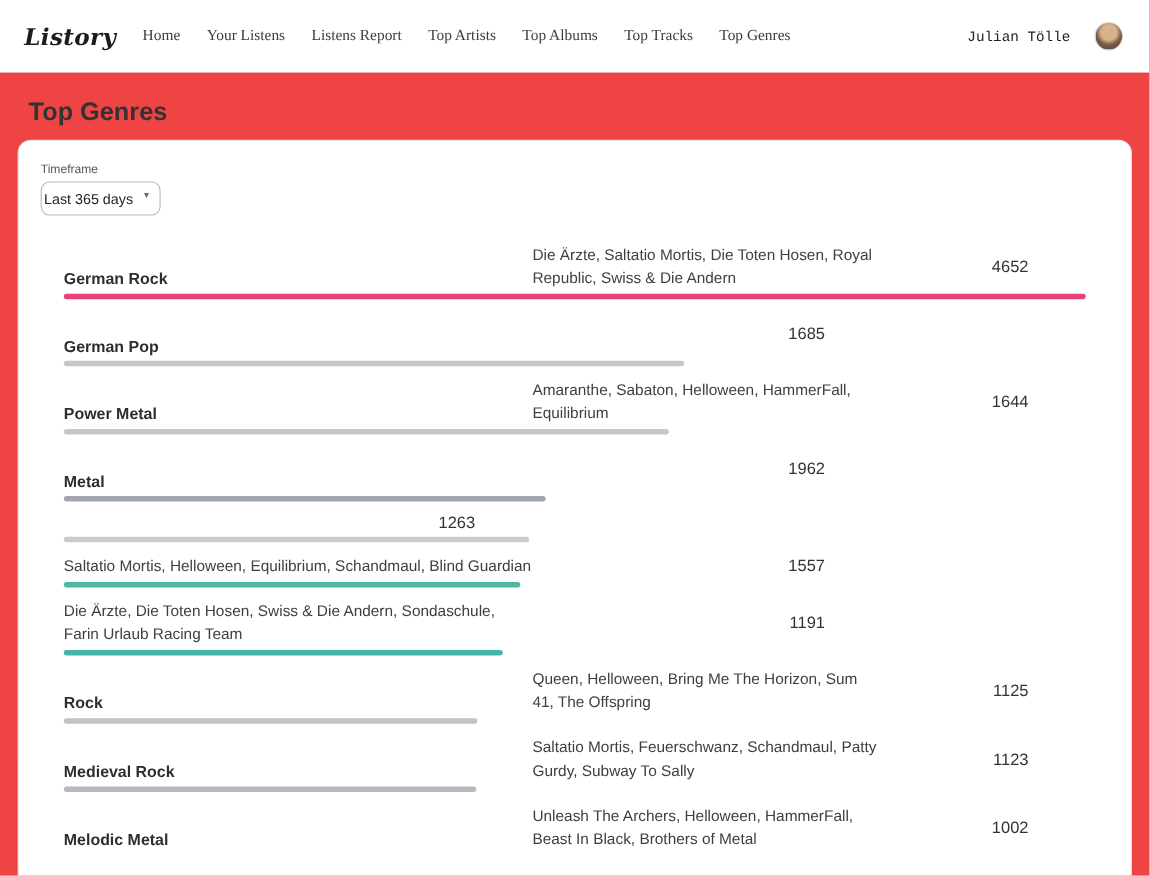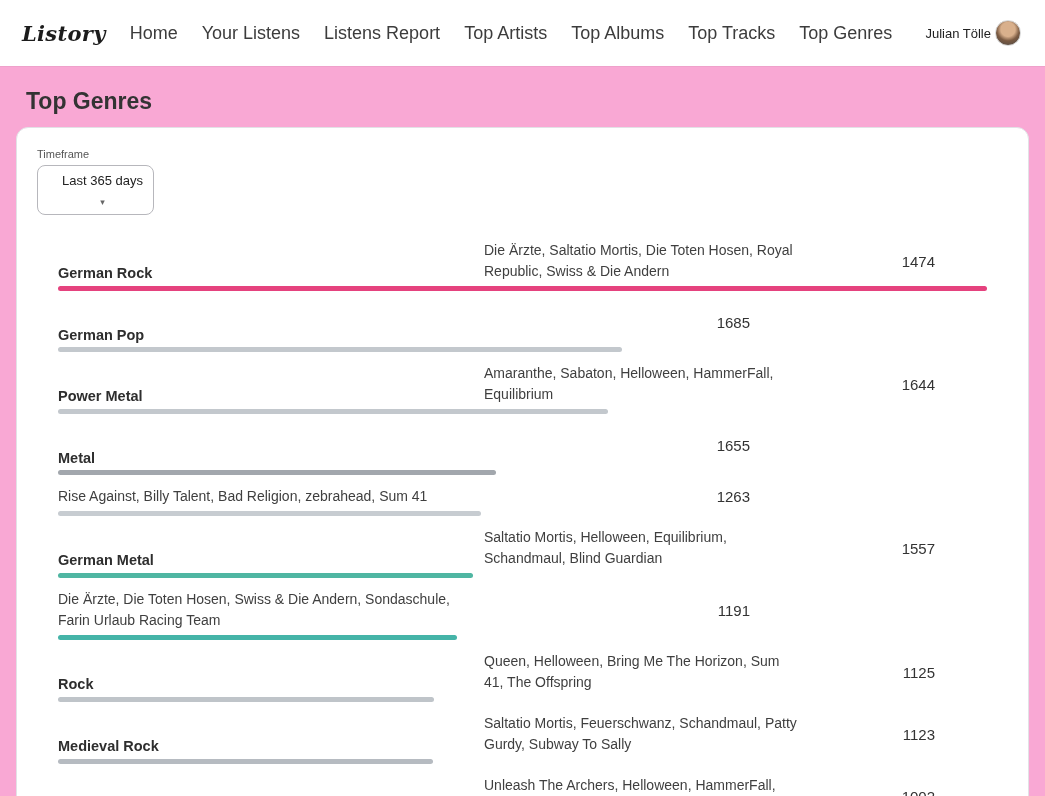--- a/index.html
+++ b/index.html
@@ -3,21 +3,21 @@
 <meta charset="utf-8">
 <style>
   * { margin:0; padding:0; box-sizing:border-box; }
   html,body { width:1045px; height:796px; }
   body {
     font-family: "Liberation Sans", sans-serif;
     background:#ffffff;
     color:#2f2f2f;
     overflow:hidden;
   }
-  .screen { width:1045px; height:796px; overflow:hidden; position:relative; background:#f9a8d4; }
+  .screen { width:1045px; height:796px; overflow:hidden; position:relative; background:#ef4444; }
 
   
   .appbar {
     height:66px;
     display:flex;
     align-items:center;
     padding:0 24px 0 22px;
     background:#fff;
     box-shadow:0 1px 0 rgba(0,0,0,0.04);
   }
@@ -26,28 +26,29 @@
     font-style:italic;
     font-weight:bold;
     font-size:21px;
     color:#1c1c1c;
     cursor:pointer;
     margin-right:24px;
     letter-spacing:0.3px;
   }
   .nav { display:flex; align-items:center; gap:24px; }
   .nav-link {
-    font-size:18px;
+    font-size:14px;
     color:#3c3c3c;
     text-decoration:none;
     cursor:pointer;
     white-space:nowrap;
+    font-family:Liberation Serif, serif;
   }
   .appbar .spacer { flex:1; }
-  .user { display:flex; align-items:center; gap:4px; cursor:pointer; }
+  .user { display:flex; align-items:center; gap:22px; cursor:pointer;font-family:Liberation Mono, monospace; }
   .username { font-size:13px; color:#222; }
   .avatar {
     width:26px; height:26px; border-radius:50%;
     background:radial-gradient(circle at 50% 35%, #d9b08c 0 36%, #7a5a42 58%, #474747 100%);
     border:1px solid #d8d8d8;
     display:inline-block;
   }
 
   
   .page-title {
@@ -64,26 +65,25 @@
     padding:20px 20px 4px 20px;
     min-height:700px;
   }
   .tf-label { font-size:11px; color:#555; display:block; margin-bottom:5px; }
   .tf-select {
     display:inline-flex;
     gap:10px;
     border:1px solid #b7b7bc;
     border-radius:8px;
     background:#fff;
-    padding:7px 10px 7px 24px;
+    padding:7px 10px 7px 2px;
     font-family:"Liberation Sans", sans-serif;
     font-size:13px;
     color:#222;
     cursor:pointer;
-    flex-direction:column;
   }
   .tf-select .chev { font-size:9px; color:#666; line-height:1; }
 
   
   .genre-list { margin:18px 21px 0 21px; }
   .row {
     position:relative;
     display:grid;
     grid-template-columns:426px 318px 1fr;
     padding:7px 0 13px 0;
@@ -126,21 +126,21 @@
         <button class="tf-select">
           <span>Last 365 days</span>
           <span class="chev">▾</span>
         </button>
       </div>
 
       <div class="genre-list">
           <div class="row">
             <div class="gname">German Rock</div>
             <div class="artists">Die Ärzte, Saltatio Mortis, Die Toten Hosen, Royal Republic, Swiss &amp; Die Andern</div>
-            <div class="count">1474</div>
+            <div class="count">4652</div>
             <div class="bar">
               <i style="width: 100%; background: rgb(229, 66, 126);"></i>
             </div>
           </div>
           <div class="row">
             <div class="gname">German Pop</div>
             <div class="count">1685</div>
             <div class="bar">
               <i style="width: 60.7%; background: rgb(195, 200, 205);"></i>
             </div>
@@ -148,34 +148,32 @@
           <div class="row">
             <div class="gname">Power Metal</div>
             <div class="artists">Amaranthe, Sabaton, Helloween, HammerFall, Equilibrium</div>
             <div class="count">1644</div>
             <div class="bar">
               <i style="width: 59.2%; background: rgb(195, 200, 205);"></i>
             </div>
           </div>
           <div class="row">
             <div class="gname">Metal</div>
-            <div class="count">1655</div>
+            <div class="count">1962</div>
             <div class="bar">
               <i style="width: 47.1%; background: rgb(162, 167, 173);"></i>
             </div>
           </div>
           <div class="row">
-            <div class="artists">Rise Against, Billy Talent, Bad Religion, zebrahead, Sum 41</div>
             <div class="count">1263</div>
             <div class="bar">
               <i style="width: 45.5%; background: rgb(199, 204, 209);"></i>
             </div>
           </div>
           <div class="row">
-            <div class="gname">German Metal</div>
             <div class="artists">Saltatio Mortis, Helloween, Equilibrium, Schandmaul, Blind Guardian</div>
             <div class="count">1557</div>
             <div class="bar">
               <i style="width: 44.7%; background: rgb(79, 182, 162);"></i>
             </div>
           </div>
           <div class="row">
             <div class="artists">Die Ärzte, Die Toten Hosen, Swiss &amp; Die Andern, Sondaschule, Farin Urlaub Racing Team</div>
             <div class="count">1191</div>
             <div class="bar">

